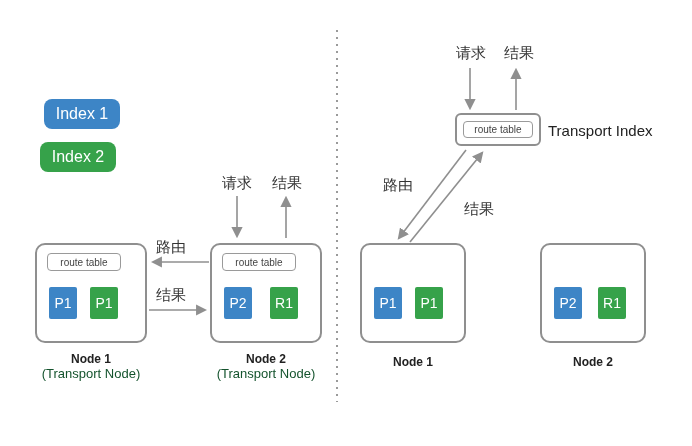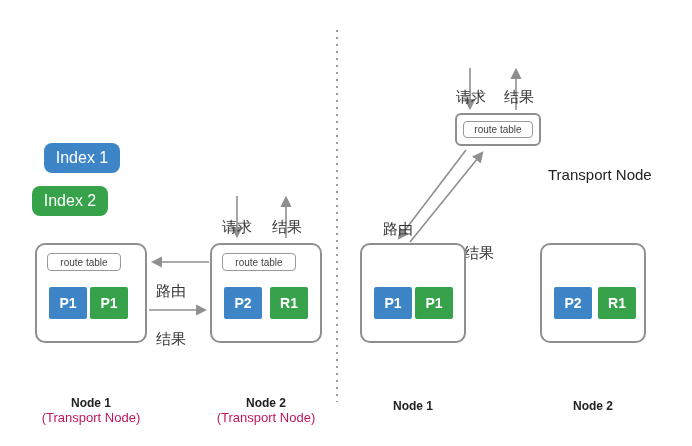--- a/index.html
+++ b/index.html
@@ -1,48 +1,48 @@
 <!DOCTYPE html>
 <html style="--blue: #3d85c6; --green: #36a24a; --arrow: #8f8f8f;"><head>
 <meta charset="utf-8">
 <style>
   html,body{margin:0;padding:0;background:#fff;}
   .canvas{
     position:relative;width:692px;height:446px;background:#ffffff;overflow:hidden;
     font-family:"Liberation Sans","DejaVu Sans",sans-serif;color:#222;
   }
-  .abs{position:absolute;margin-top:44px;}
+  .abs{position:absolute;}
   svg.overlay{position:absolute;left:0;top:0;width:692px;height:446px;pointer-events:none;}
 
   .badge{
     width:76px;height:30px;display:flex;align-items:center;justify-content:center;
     color:#fff;font-size:16px;border-radius:8px;
   }
   .badge.blue{background:var(--blue);}
   .badge.green{background:var(--green);}
 
   .node{
     position:absolute;width:112px;height:100px;background:#fff;
     border:2px solid #8f8f8f;border-radius:10px;box-sizing:border-box;
   }
   .route-table{
     position:absolute;left:10px;top:8px;width:74px;height:18px;box-sizing:border-box;
     border:1px solid #9a9a9a;border-radius:4px;background:#fff;
     font-size:10px;color:#444;display:flex;align-items:center;justify-content:center;
   }
   .shard{
-    position:absolute;width:38px;height:32px;border-radius:2px;
+    position:absolute;width:28px;height:32px;border-radius:2px;
     display:flex;align-items:center;justify-content:center;
-    color:#fff;font-size:14px;font-weight:bold;
+    color:#fff;font-size:14px;font-weight:normal;
   }
   .shard.blue{background:var(--blue);}
   .shard.green{background:var(--green);}
 
   .node-title{font-size:12px;font-weight:bold;text-align:center;}
-  .node-sub{font-size:13px;text-align:center;color:#be185d;}
+  .node-sub{font-size:13px;text-align:center;color:#14532d;}
   .cn{font-size:15px;color:#333;}
   .transport-box{
     position:absolute;left:455px;top:113px;width:86px;height:33px;background:#fff;
     border:2px solid #8f8f8f;border-radius:6px;box-sizing:border-box;
   }
   .transport-box .route-table{left:6px;top:6px;width:70px;height:17px;}
   .label-center{display:block;text-align:center;}
 </style>
 </head>
 <body>
@@ -65,21 +65,21 @@
 
     <line x1="470" y1="68" x2="470" y2="108" stroke="#8f8f8f" stroke-width="1.6" marker-end="url(#ah)"></line>
     <line x1="516" y1="110" x2="516" y2="70" stroke="#8f8f8f" stroke-width="1.6" marker-end="url(#ah)"></line>
     <line x1="466" y1="150" x2="399" y2="238" stroke="#8f8f8f" stroke-width="1.6" marker-end="url(#ah)"></line>
     <line x1="410" y1="242" x2="482" y2="153" stroke="#8f8f8f" stroke-width="1.6" marker-end="url(#ah)"></line>
   </svg>
 
   <div class="abs badge blue" style="left:44px;top:99px;">
     <span>Index 1</span>
   </div>
-  <div class="abs badge green" style="left:32px;top:142px;">
+  <div class="abs badge green" style="left:40px;top:142px;">
     <span>Index 2</span>
   </div>
 
   <span class="abs cn" style="left:222px;top:174px;">请求</span>
   <span class="abs cn" style="left:272px;top:174px;">结果</span>
 
   <span class="abs cn" style="left:156px;top:238px;">路由</span>
   <span class="abs cn" style="left:156px;top:286px;">结果</span>
 
   <div class="node" style="left:35px;top:243px;">
@@ -115,21 +115,21 @@
   </div>
 
   <span class="abs cn" style="left:456px;top:44px;">请求</span>
   <span class="abs cn" style="left:504px;top:44px;">结果</span>
 
   <div class="transport-box">
     <div class="route-table">
       <span>route table</span>
     </div>
   </div>
-  <span class="abs cn" style="left:548px;top:122px;color:#222;">Transport Node</span>
+  <span class="abs cn" style="left:548px;top:122px;color:#222;">Transport Index</span>
 
   <span class="abs cn" style="left:383px;top:176px;">路由</span>
   <span class="abs cn" style="left:464px;top:200px;">结果</span>
 
   <div class="node" style="left:360px;top:243px;width:106px;">
     <div class="shard blue" style="left:12px;top:42px;">
       <span>P1</span>
     </div>
     <div class="shard green" style="left:53px;top:42px;">
       <span>P1</span>

